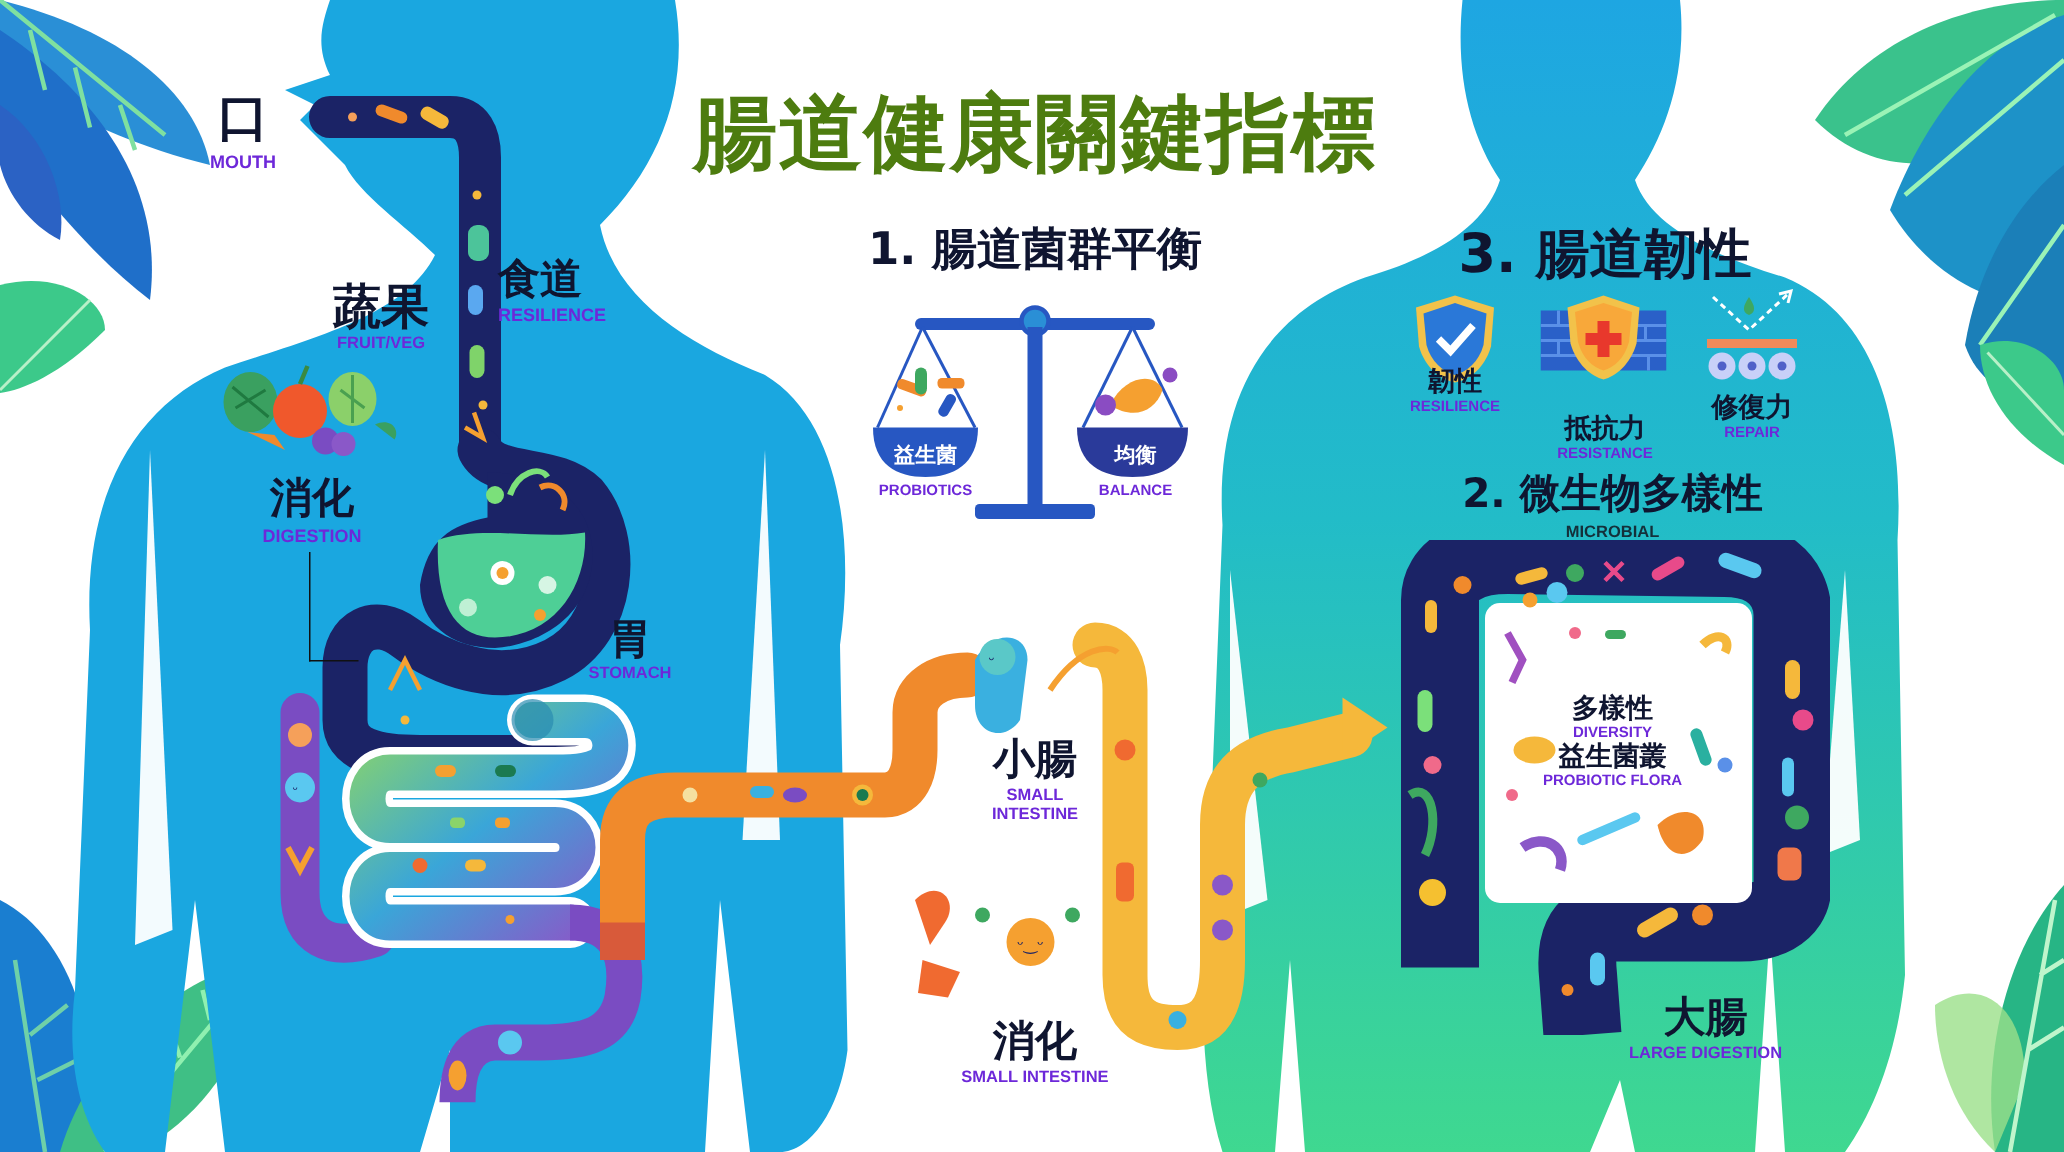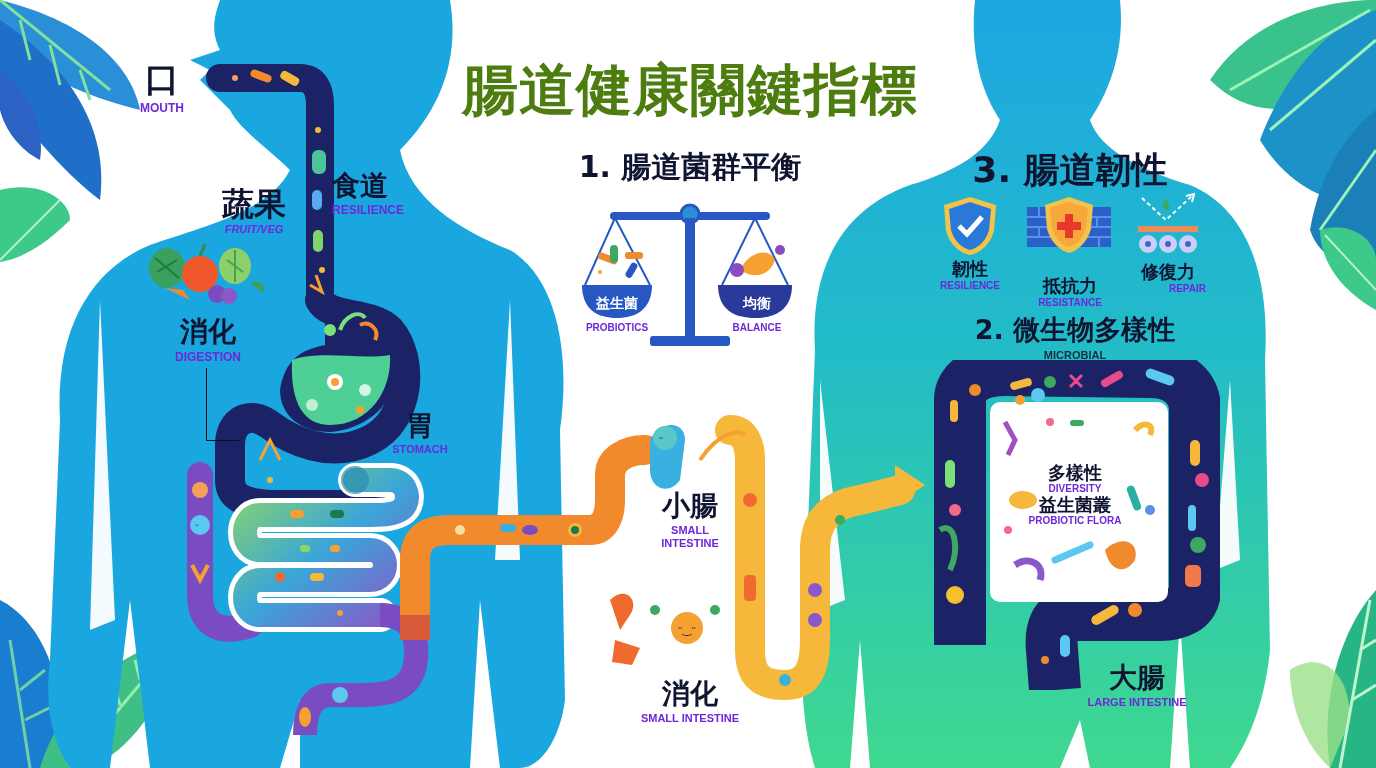--- a/index.html
+++ b/index.html
@@ -158,21 +158,21 @@
 <div class="abs center" style="left:132px;top:62px;width:60px;">
   <div class="cn" style="font-size:34px;">口</div>
   <div class="en" style="font-size:12px;margin-top:6px;">MOUTH</div>
 </div>
 <div class="abs" style="left:332px;top:172px;">
   <div class="cn" style="font-size:28px;">食道</div>
   <div class="en" style="font-size:12px;margin-top:4px;">RESILIENCE</div>
 </div>
 <div class="abs center" style="left:216px;top:188px;width:76px;">
   <div class="cn" style="font-size:32px;">蔬果</div>
-  <div class="en" style="font-size:11px;margin-top:4px;font-style:italic;">FRUIT/VEG</div>
+  <div class="en" style="font-size:11px;margin-top:4px;">FRUIT/VEG</div>
 </div>
 
 <svg class="abs" style="left:145;top:238" width="125" height="68" viewBox="0 0 125 68">
   <ellipse cx="22" cy="30" rx="18" ry="20" fill="#3aa060"></ellipse>
   <path d="M10,20 L34,40 M12,34 L32,22" stroke="#1f7a40" stroke-width="2"></path>
   <circle cx="55" cy="36" r="18" fill="#f0582c"></circle>
   <path d="M55,18 L60,6" stroke="#3a8a40" stroke-width="3"></path>
   <ellipse cx="90" cy="28" rx="16" ry="18" fill="#8bd06a"></ellipse>
   <path d="M90,12 L90,44 M82,22 L98,34" stroke="#4aa050" stroke-width="2"></path>
   <circle cx="72" cy="56" r="9" fill="#7a4cc2"></circle>
@@ -257,31 +257,31 @@
   <path d="M50,4 L58,2 L56,10" stroke="#ffffff" stroke-width="2" fill="none"></path>
   <path d="M30,6 C34,12 35,16 30,18 C25,16 26,12 30,6 Z" fill="#3ea860"></path>
   <rect x="2" y="34" width="60" height="6" fill="#f08a5a"></rect>
   <circle cx="12" cy="52" r="9" fill="#c8d0f8"></circle>
     <circle cx="12" cy="52" r="3" fill="#5060c8"></circle>
   <circle cx="32" cy="52" r="9" fill="#c8d0f8"></circle>
     <circle cx="32" cy="52" r="3" fill="#5060c8"></circle>
   <circle cx="52" cy="52" r="9" fill="#c8d0f8"></circle>
     <circle cx="52" cy="52" r="3" fill="#5060c8"></circle>
 </svg>
-<div class="abs center" style="left:930px;top:260px;width:80px;text-align:center;">
+<div class="abs center" style="left:930px;top:246px;width:80px;text-align:center;">
   <div class="cn" style="font-size:18px;">韌性</div>
   <div class="en" style="font-size:10px;margin-top:3px;">RESILIENCE</div>
 </div>
 <div class="abs center" style="left:1028px;top:277px;width:84px;">
   <div class="cn" style="font-size:18px;">抵抗力</div>
   <div class="en" style="font-size:10px;margin-top:3px;">RESISTANCE</div>
 </div>
 <div class="abs center" style="left:1130px;top:263px;width:76px;">
   <div class="cn" style="font-size:18px;">修復力</div>
-  <div class="en" style="font-size:10px;margin-top:3px;text-align:right;">REPAIR</div>
+  <div class="en" style="font-size:10px;margin-top:3px;">REPAIR</div>
 </div>
 
 <div class="abs cn center" style="left:950px;top:316px;width:250px;font-size:27px;">2. 微生物多樣性</div>
 <div class="abs center" style="left:1010px;top:350px;width:130px;">
   <div class="en" style="font-size:11px;color:#14303a;text-align:center;">MICROBIAL</div>
   <div class="en" style="font-size:11px;color:#14303a;margin-top:2px;">DIVERSITY</div>
 </div>
 
 <svg class="abs" style="left:920;top:360" width="300" height="330" viewBox="0 0 300 330">
   <path d="M40,285 L40,40 C40,20 60,10 85,10 L230,12 C255,12 275,25 275,50 L275,230 C275,250 255,255 240,255 L150,255 C135,255 130,270 132,290 L135,330" stroke="#1b2366" stroke-width="52" fill="none" stroke-linejoin="round"></path>
@@ -328,14 +328,14 @@
 </svg>
 <div class="abs center" style="left:1010px;top:464px;width:130px;">
   <div class="cn" style="font-size:18px;">多樣性</div>
   <div class="en" style="font-size:10px;margin-top:2px;">DIVERSITY</div>
   <div class="cn" style="font-size:18px;margin-top:2px;">益生菌叢</div>
   <div class="en" style="font-size:10px;margin-top:2px;">PROBIOTIC FLORA</div>
 </div>
 
 <div class="abs center" style="left:1075px;top:664px;width:124px;">
   <div class="cn" style="font-size:28px;">大腸</div>
-  <div class="en" style="font-size:11px;margin-top:5px;">LARGE INTESTINE</div>
+  <div class="en" style="font-size:11px;margin-top:5px;">LARGE DIGESTION</div>
 </div>
 
 </body></html>

